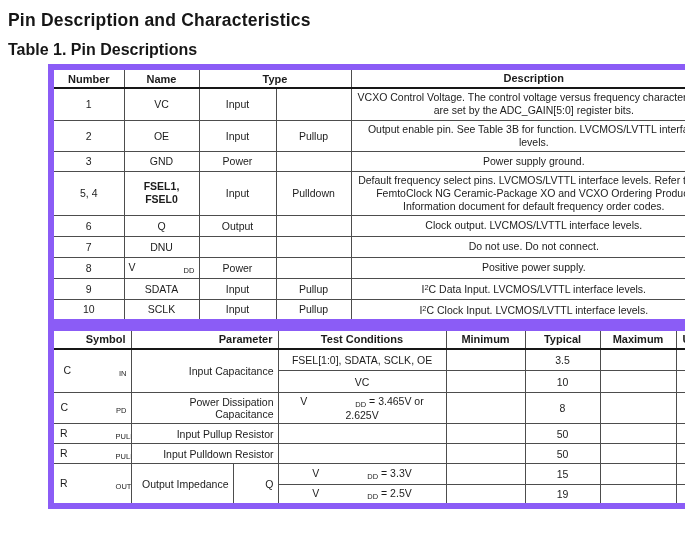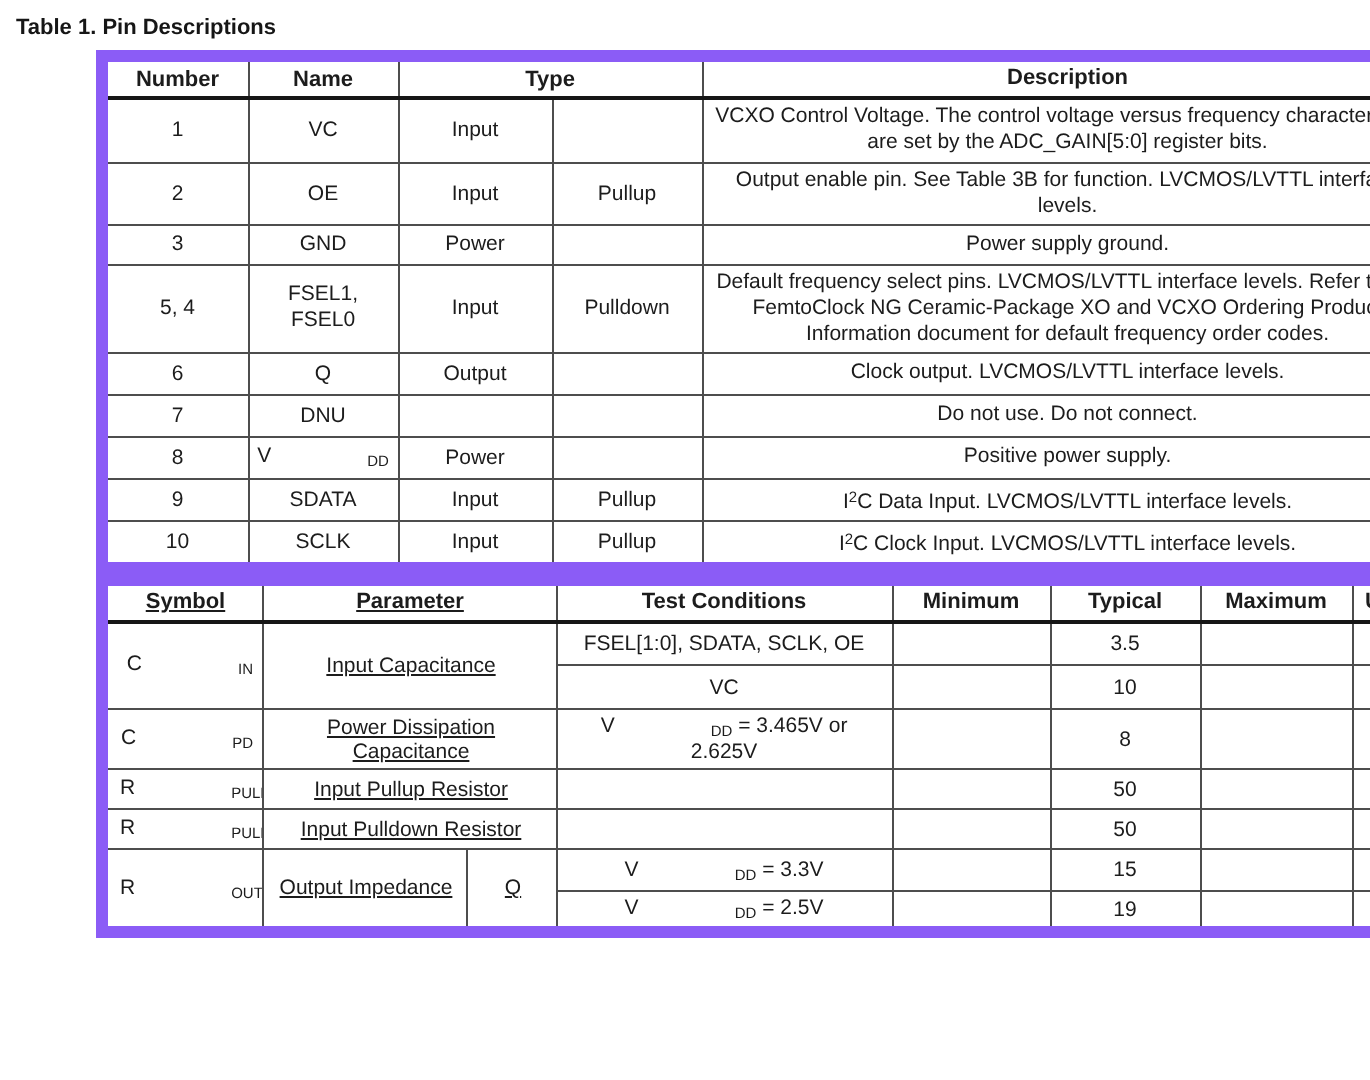--- a/index.html
+++ b/index.html
@@ -16,21 +16,21 @@
     background: #fff;
   }
   .page-title {
     font-size: 17.5px;
     font-weight: bold;
     letter-spacing: 0.2px;
     margin: 2px 0 10px 0;
     color: #161616;
   }
   .table-caption {
-    font-size: 11px;
+    font-size: 16px;
     font-weight: bold;
     margin: 0 0 5px 0;
     color: #161616;
   }
   table {
     border-collapse: collapse;
     table-layout: fixed;
     width: 668px;
     border: 6px solid #8b5cf6;
     margin-left: 40px;
@@ -42,39 +42,40 @@
     vertical-align: middle;
     overflow: hidden;
   }
   thead th {
     font-weight: bold;
     border-bottom: 2px solid #161616;
     font-size: 11px;
     padding: 2px 5px;
   }
   .c { text-align: center; }
-  .l { text-align: center; padding-left: 6px; text-decoration: underline; }
+  .l { text-align: right; padding-left: 6px; }
   .desc { text-align: center; padding: 2px 6px; line-height: 13px; }
-  .pre-line { white-space: pre-line; line-height: 13px; }
+  .pre-line { white-space: pre-line; line-height: 13px; font-weight: bold; }
   sub { font-size: 7.5px; vertical-align: -2px; letter-spacing: 0; padding-left: 48px; }
   sup { font-size: 7.5px; vertical-align: 3px; }
   .note {
     font-size: 10.5px;
     margin: 7px 0 0 1px;
     color: #1c1c1c;
   }
   .note i { font-style: italic; }
   .t2-caption { margin-top: 17px; }
   .sym { padding-left: 6px; text-align: right; }
 </style>
 </head>
 <body>
 
 <div class="page">
 
+  <h1 class="page-title">Pin Description and Characteristics</h1>
 
   <div class="table-caption">Table 1. Pin Descriptions</div>
 
   <table>
     <colgroup>
       <col style="width:73px">
         <col style="width:75px">
         <col style="width:77px">
         <col style="width:75px">
         <col style="width:368px">

